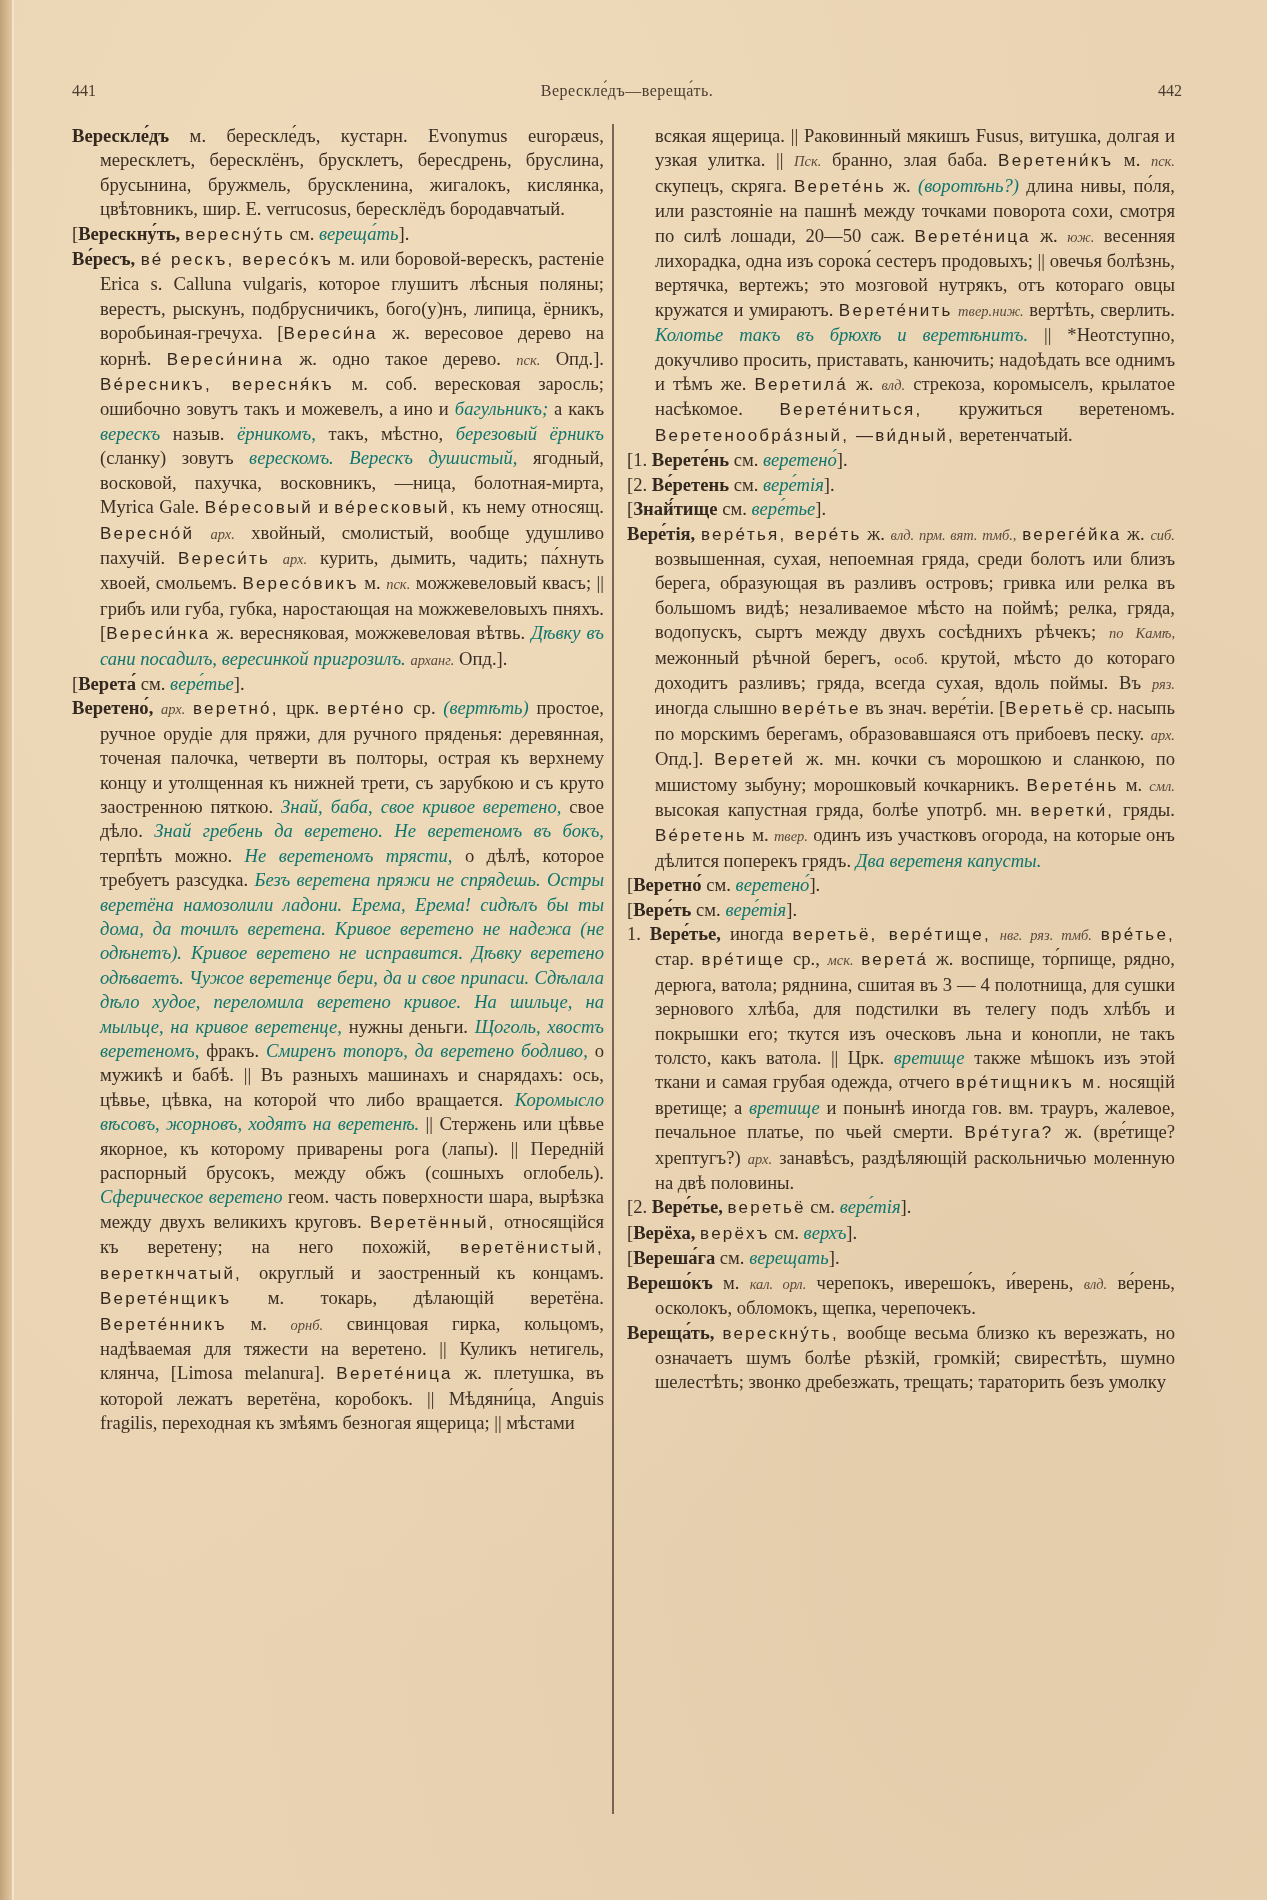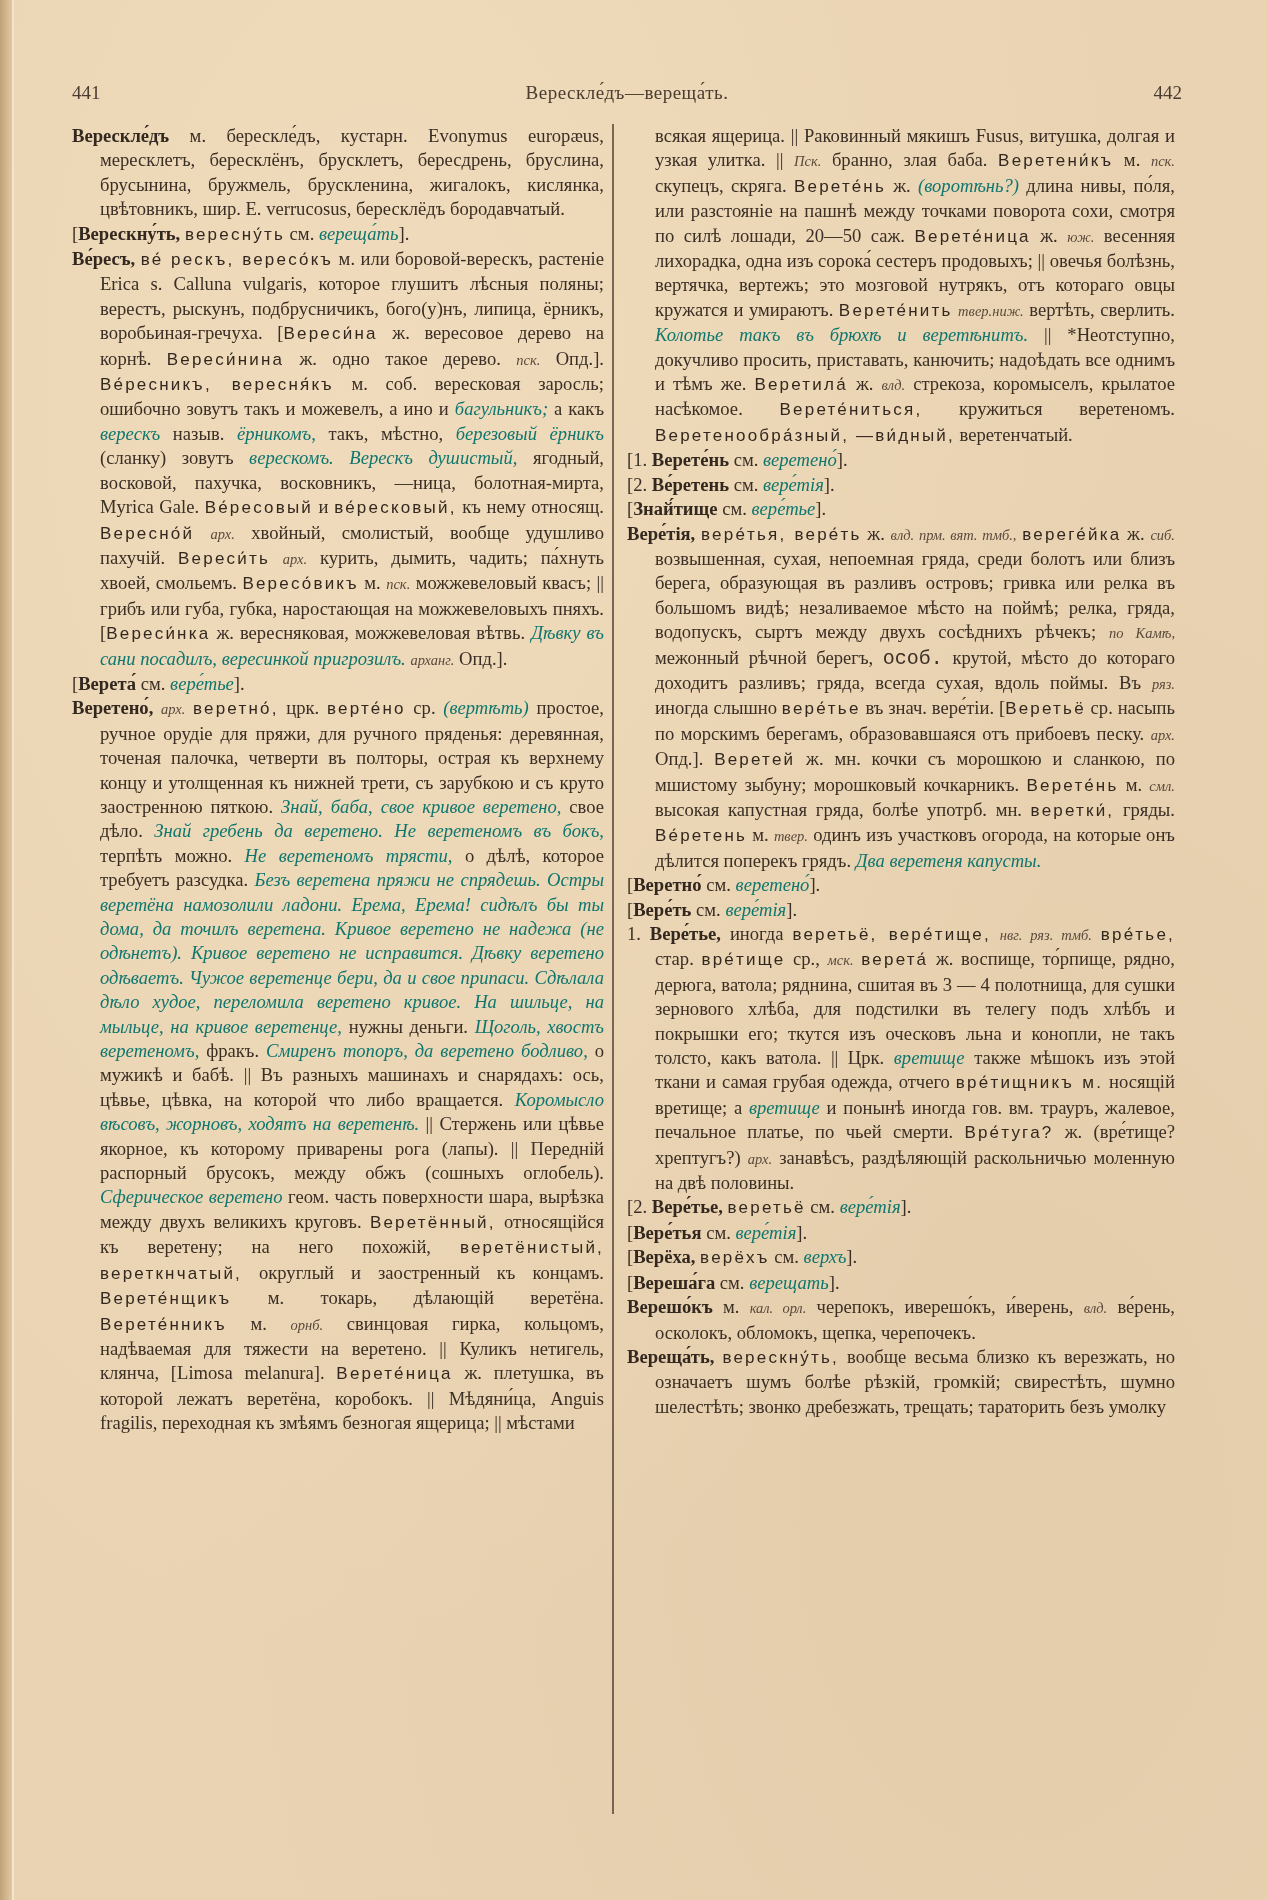--- a/index.html
+++ b/index.html
@@ -13,21 +13,21 @@
       color: #3b2f25;
       position: relative;
     }
     .binding {
       position: absolute; left: 0; top: 0; width: 14px; height: 1900px;
       background: linear-gradient(90deg, #bfa27a 0%, #d8bd95 60%, #e6cfac 100%);
     }
     .binding-line { position:absolute; left: 12px; top: 0; width: 2px; height: 1900px; background:#f3e4cb; }
     .header {
       position: absolute; top: 82px; left: 72px; width: 1110px; height: 30px;
-      font-size: 19px; color: #4a3c30;
+      font-size: 16px; color: #4a3c30;
     }
     .header .pg-left { position: absolute; left: 0; top: 0; }
     .header .running { position: absolute; left: 0; width: 1110px; text-align: center; top: 0; letter-spacing: 0.5px; }
     .header .pg-right { position: absolute; right: 0; top: 0; }
     .col {
       position: absolute; top: 124px;
       font-size: 18.6px; line-height: 24.4px;
       text-align: justify;
     }
     .col-left { left: 72px; width: 532px; }
@@ -35,21 +35,21 @@
     .divider {
       position: absolute; left: 612px; top: 124px; width: 2px; height: 1785px;
       background: #5a4a3c; opacity: 0.8;
     }
     .divider { height: 1690px; }
     .entry { padding-left: 28px; text-indent: -28px; margin: 0; }
     .entry.cont { padding-left: 28px; text-indent: 0; }
     .hw { font-weight: bold; color: #33281f; }
     .sp { font-family: "Liberation Sans", "DejaVu Sans", sans-serif; font-weight: normal; letter-spacing: 2.2px; font-size: 17px; color: #33281f; }
     .it { font-style: italic; color: #0f766e; }
-    .sm { font-size: 20px; font-family: Liberation Mono, monospace; }
+    .sm { font-size: 15px; }
     .smit { font-style: italic; font-size: 14.5px; color: #5a4a3c; }
   </style>
 </head>
 <body>
 
 <div class="binding"></div>
 <div class="binding-line"></div>
 
 <div class="header">
   <span class="pg-left">441</span>
@@ -68,18 +68,17 @@
 <div class="col col-right" id="col-right">
     <p class="entry cont"><span>всякая ящерица. || Раковинный мякишъ Fusus, витушка, долгая и узкая улитка. || </span><span class="smit">Пск.</span><span> бранно, злая баба. </span><span class="sp">Веретени́къ</span><span> м. </span><span class="smit">пск.</span><span> скупецъ, скряга. </span><span class="sp">Верете́нь</span><span> ж. </span><span class="it">(воротѣнь?)</span><span> длина нивы, по́ля, или разстояніе на пашнѣ между точками поворота сохи, смотря по силѣ лошади, 20—50 саж. </span><span class="sp">Верете́ница</span><span> ж. </span><span class="smit">юж.</span><span> весенняя лихорадка, одна изъ сорока́ сестеръ продовыхъ; || овечья болѣзнь, вертячка, вертежъ; это мозговой нутрякъ, отъ котораго овцы кружатся и умираютъ. </span><span class="sp">Верете́нить</span><span> </span><span class="smit">твер.ниж.</span><span> вертѣть, сверлить. </span><span class="it">Колотье такъ въ брюхѣ и веретѣнитъ.</span><span> || *Неотступно, докучливо просить, приставать, канючить; надоѣдать все однимъ и тѣмъ же. </span><span class="sp">Веретила́</span><span> ж. </span><span class="smit">влд.</span><span> стрекоза, коромыселъ, крылатое насѣкомое. </span><span class="sp">Верете́ниться,</span><span> кружиться веретеномъ. </span><span class="sp">Веретенообра́зный, —ви́дный,</span><span> веретенчатый.</span></p>
     <p class="entry"><span>[1. </span><span class="hw">Верете́нь</span><span> см. </span><span class="it">веретено́</span><span>].</span></p>
     <p class="entry"><span>[2. </span><span class="hw">Ве́ретень</span><span> см. </span><span class="it">вере́тія</span><span>].</span></p>
     <p class="entry"><span>[</span><span class="hw">Знай́тище</span><span> см. </span><span class="it">вере́тье</span><span>].</span></p>
     <p class="entry"><span class="hw">Вере́тія, </span><span class="sp">вере́тья, вере́ть</span><span> ж. </span><span class="smit">влд. прм. вят. тмб.,</span><span> </span><span class="sp">вереге́йка</span><span> ж. </span><span class="smit">сиб.</span><span> возвышенная, сухая, непоемная гряда, среди болотъ или близъ берега, образующая въ разливъ островъ; гривка или релка въ большомъ видѣ; незаливаемое мѣсто на поймѣ; релка, гряда, водопускъ, сыртъ между двухъ сосѣднихъ рѣчекъ; </span><span class="smit">по Камѣ,</span><span> межонный рѣчной берегъ, </span><span class="sm">особ.</span><span> крутой, мѣсто до котораго доходитъ разливъ; гряда, всегда сухая, вдоль поймы. Въ </span><span class="smit">ряз.</span><span> иногда слышно </span><span class="sp">вере́тье</span><span> въ знач. вере́тіи. [</span><span class="sp">Веретьё</span><span> ср. насыпь по морскимъ берегамъ, образовавшаяся отъ прибоевъ песку. </span><span class="smit">арх.</span><span> Опд.]. </span><span class="sp">Веретей</span><span> ж. мн. кочки съ морошкою и сланкою, по мшистому зыбуну; морошковый кочкарникъ. </span><span class="sp">Верете́нь</span><span> м. </span><span class="smit">смл.</span><span> высокая капустная гряда, болѣе употрб. мн. </span><span class="sp">веретки́,</span><span> гряды. </span><span class="sp">Ве́ретень</span><span> м. </span><span class="smit">твер.</span><span> одинъ изъ участковъ огорода, на которые онъ дѣлится поперекъ грядъ. </span><span class="it">Два веретеня капусты.</span></p>
     <p class="entry"><span>[</span><span class="hw">Веретно́</span><span> см. </span><span class="it">веретено́</span><span>].</span></p>
     <p class="entry"><span>[</span><span class="hw">Вере́ть</span><span> см. </span><span class="it">вере́тія</span><span>].</span></p>
     <p class="entry"><span>1. </span><span class="hw">Вере́тье,</span><span> иногда </span><span class="sp">веретьё, вере́тище,</span><span> </span><span class="smit">нвг. ряз. тмб.</span><span> </span><span class="sp">вре́тье,</span><span> стар. </span><span class="sp">вре́тище</span><span> ср., </span><span class="smit">мск.</span><span> </span><span class="sp">верета́</span><span> ж. воспище, то́рпище, рядно, дерюга, ватола; ряднина, сшитая въ 3 — 4 полотнища, для сушки зернового хлѣба, для подстилки въ телегу подъ хлѣбъ и покрышки его; ткутся изъ оческовъ льна и конопли, не такъ толсто, какъ ватола. || Црк. </span><span class="it">вретище</span><span> также мѣшокъ изъ этой ткани и самая грубая одежда, отчего </span><span class="sp">вре́тищникъ м.</span><span> носящій вретище; а </span><span class="it">вретище</span><span> и понынѣ иногда гов. вм. трауръ, жалевое, печальное платье, по чьей смерти. </span><span class="sp">Вре́туга?</span><span> ж. (вре́тище? хрептугъ?) </span><span class="smit">арх.</span><span> занавѣсъ, раздѣляющій раскольничью моленную на двѣ половины.</span></p>
     <p class="entry"><span>[2. </span><span class="hw">Вере́тье, </span><span class="sp">веретьё</span><span> см. </span><span class="it">вере́тія</span><span>].</span></p>
-    <p class="entry"><span>[</span><span class="hw">Вере́тья</span><span> см. </span><span class="it">вере́тія</span><span>].</span></p>
     <p class="entry"><span>[</span><span class="hw">Верёха, </span><span class="sp">верёхъ</span><span> см. </span><span class="it">верхъ</span><span>].</span></p>
     <p class="entry"><span>[</span><span class="hw">Вереша́га</span><span> см. </span><span class="it">верещать</span><span>].</span></p>
     <p class="entry"><span class="hw">Верешо́къ</span><span> м. </span><span class="smit">кал. орл.</span><span> черепокъ, иверешо́къ, и́верень, </span><span class="smit">влд.</span><span> ве́рень, осколокъ, обломокъ, щепка, черепочекъ.</span></p>
     <p class="entry"><span class="hw">Вереща́ть, </span><span class="sp">верескну́ть,</span><span> вообще весьма близко къ верезжать, но означаетъ шумъ болѣе рѣзкій, громкій; свирестѣть, шумно шелестѣть; звонко дребезжать, трещать; тараторить безъ умолку</span></p>
   </div>
 
 </body></html>

